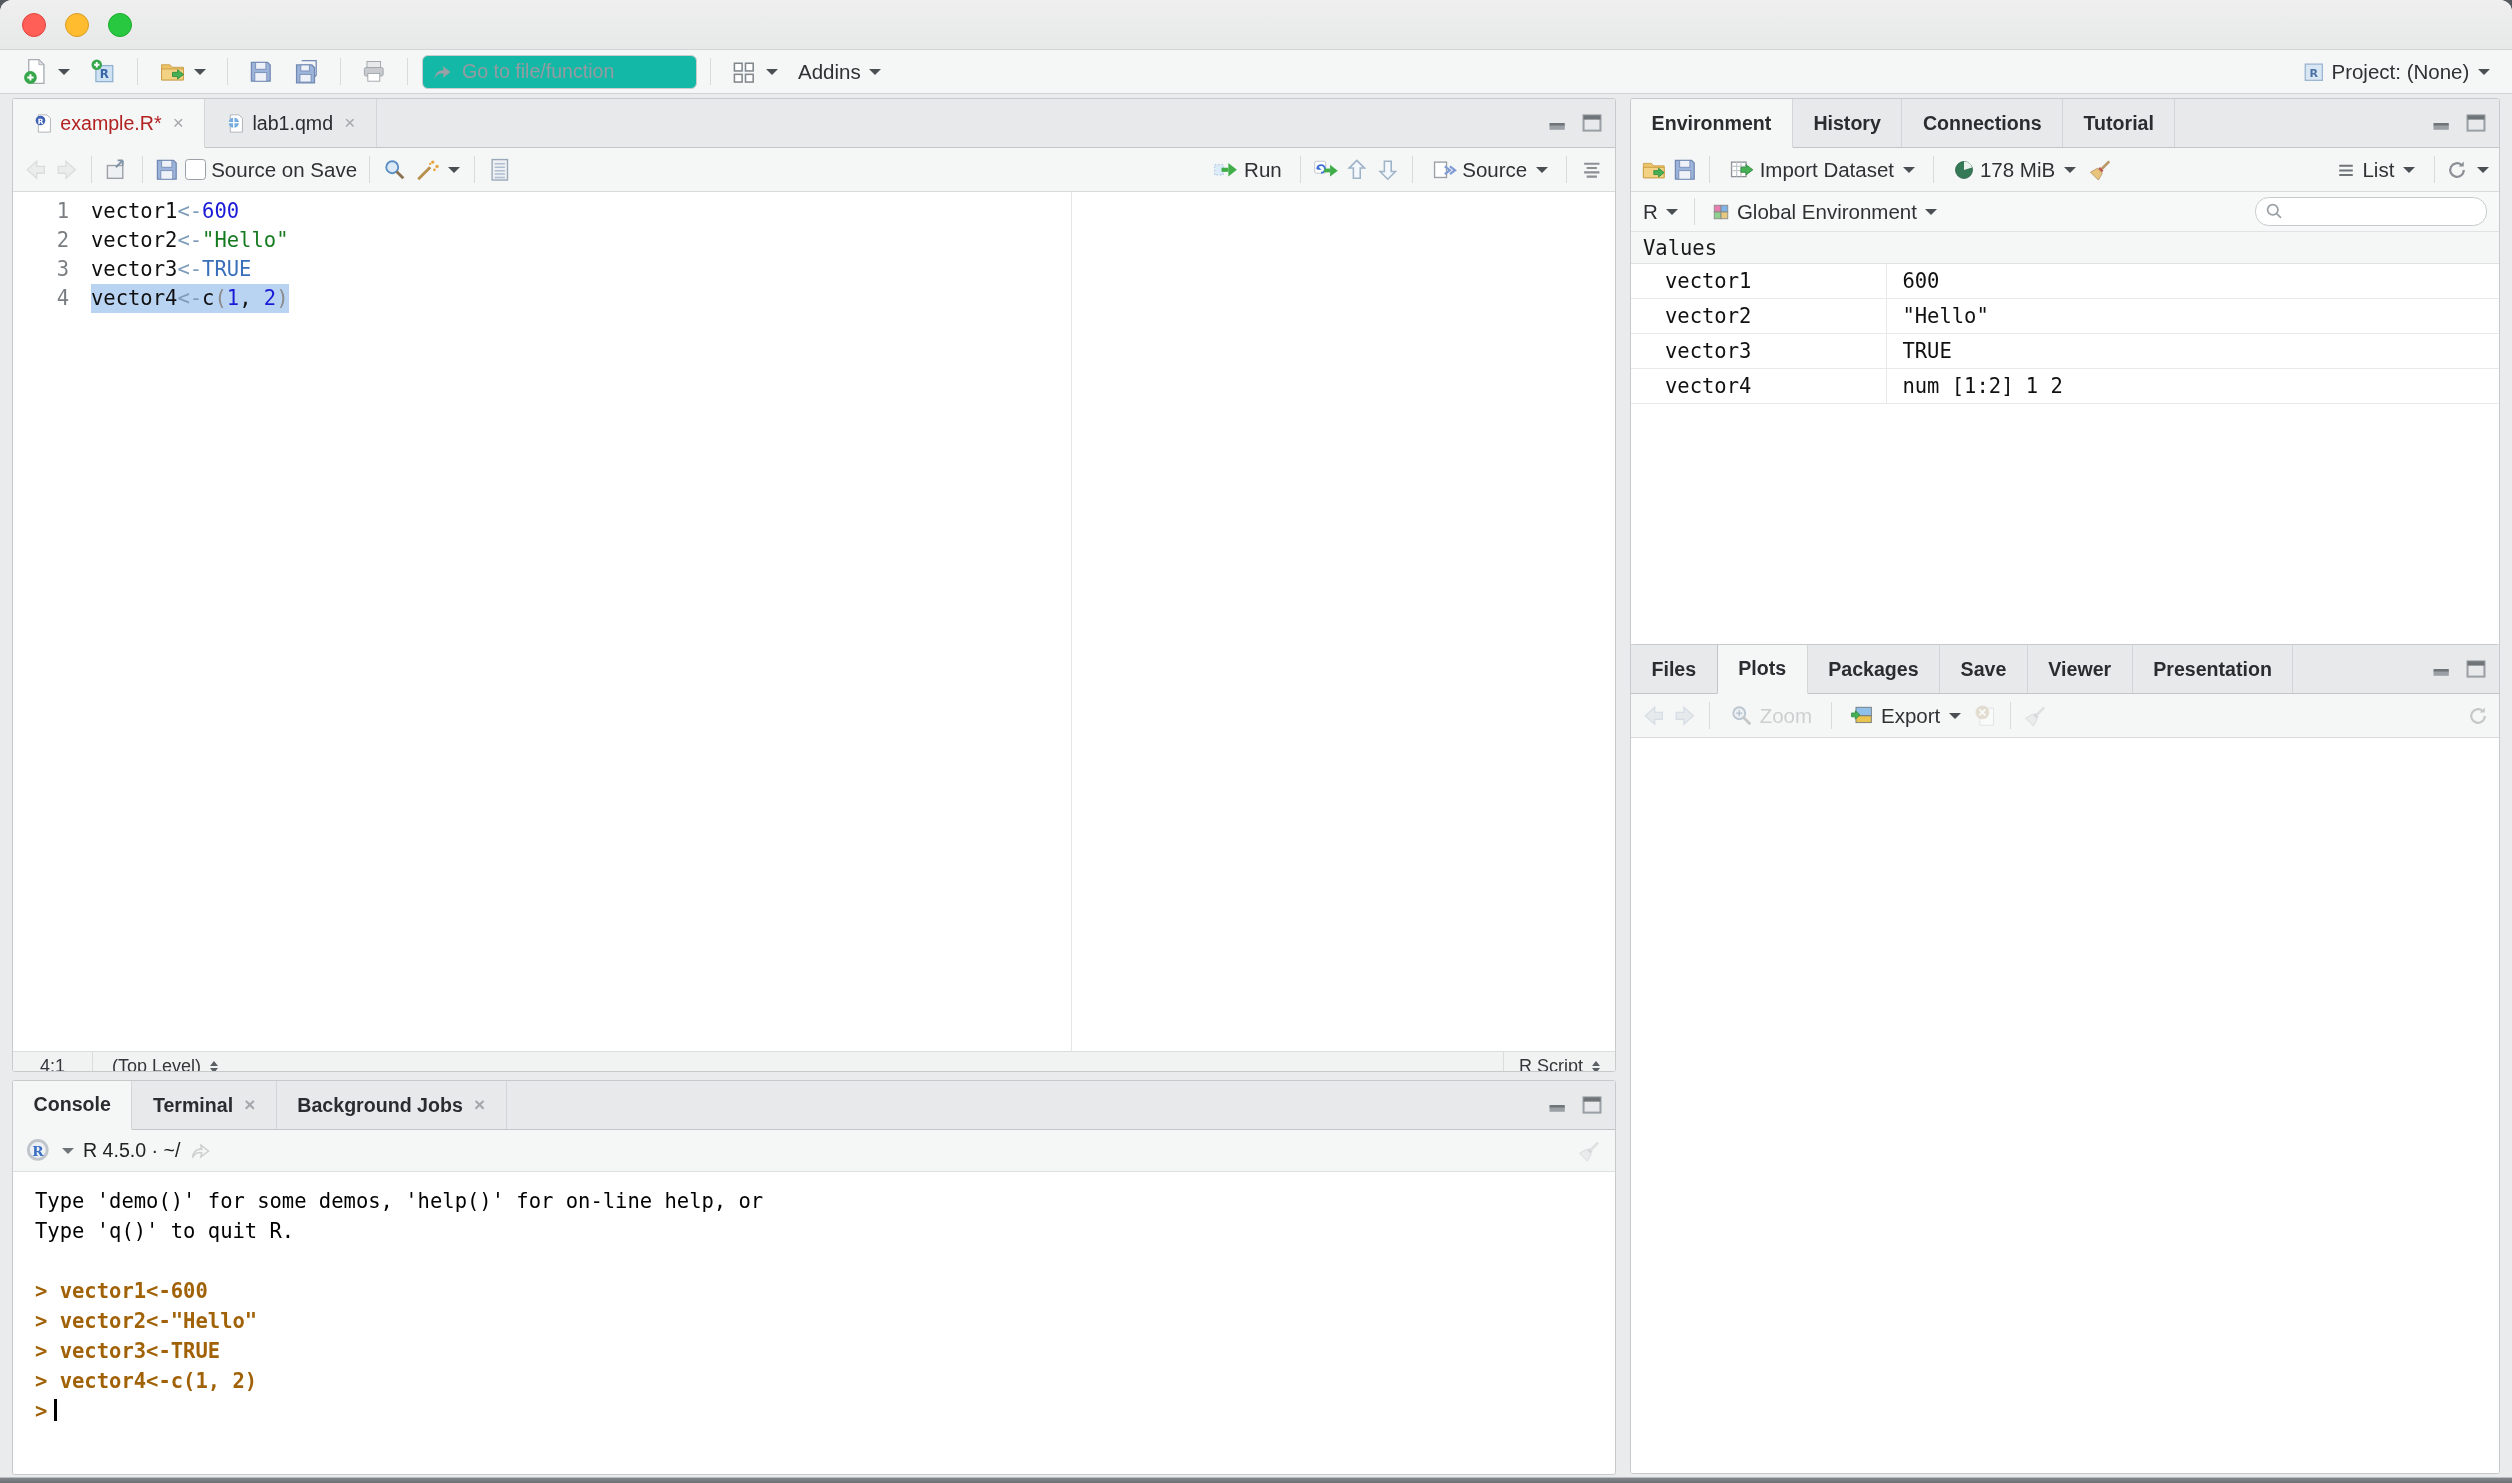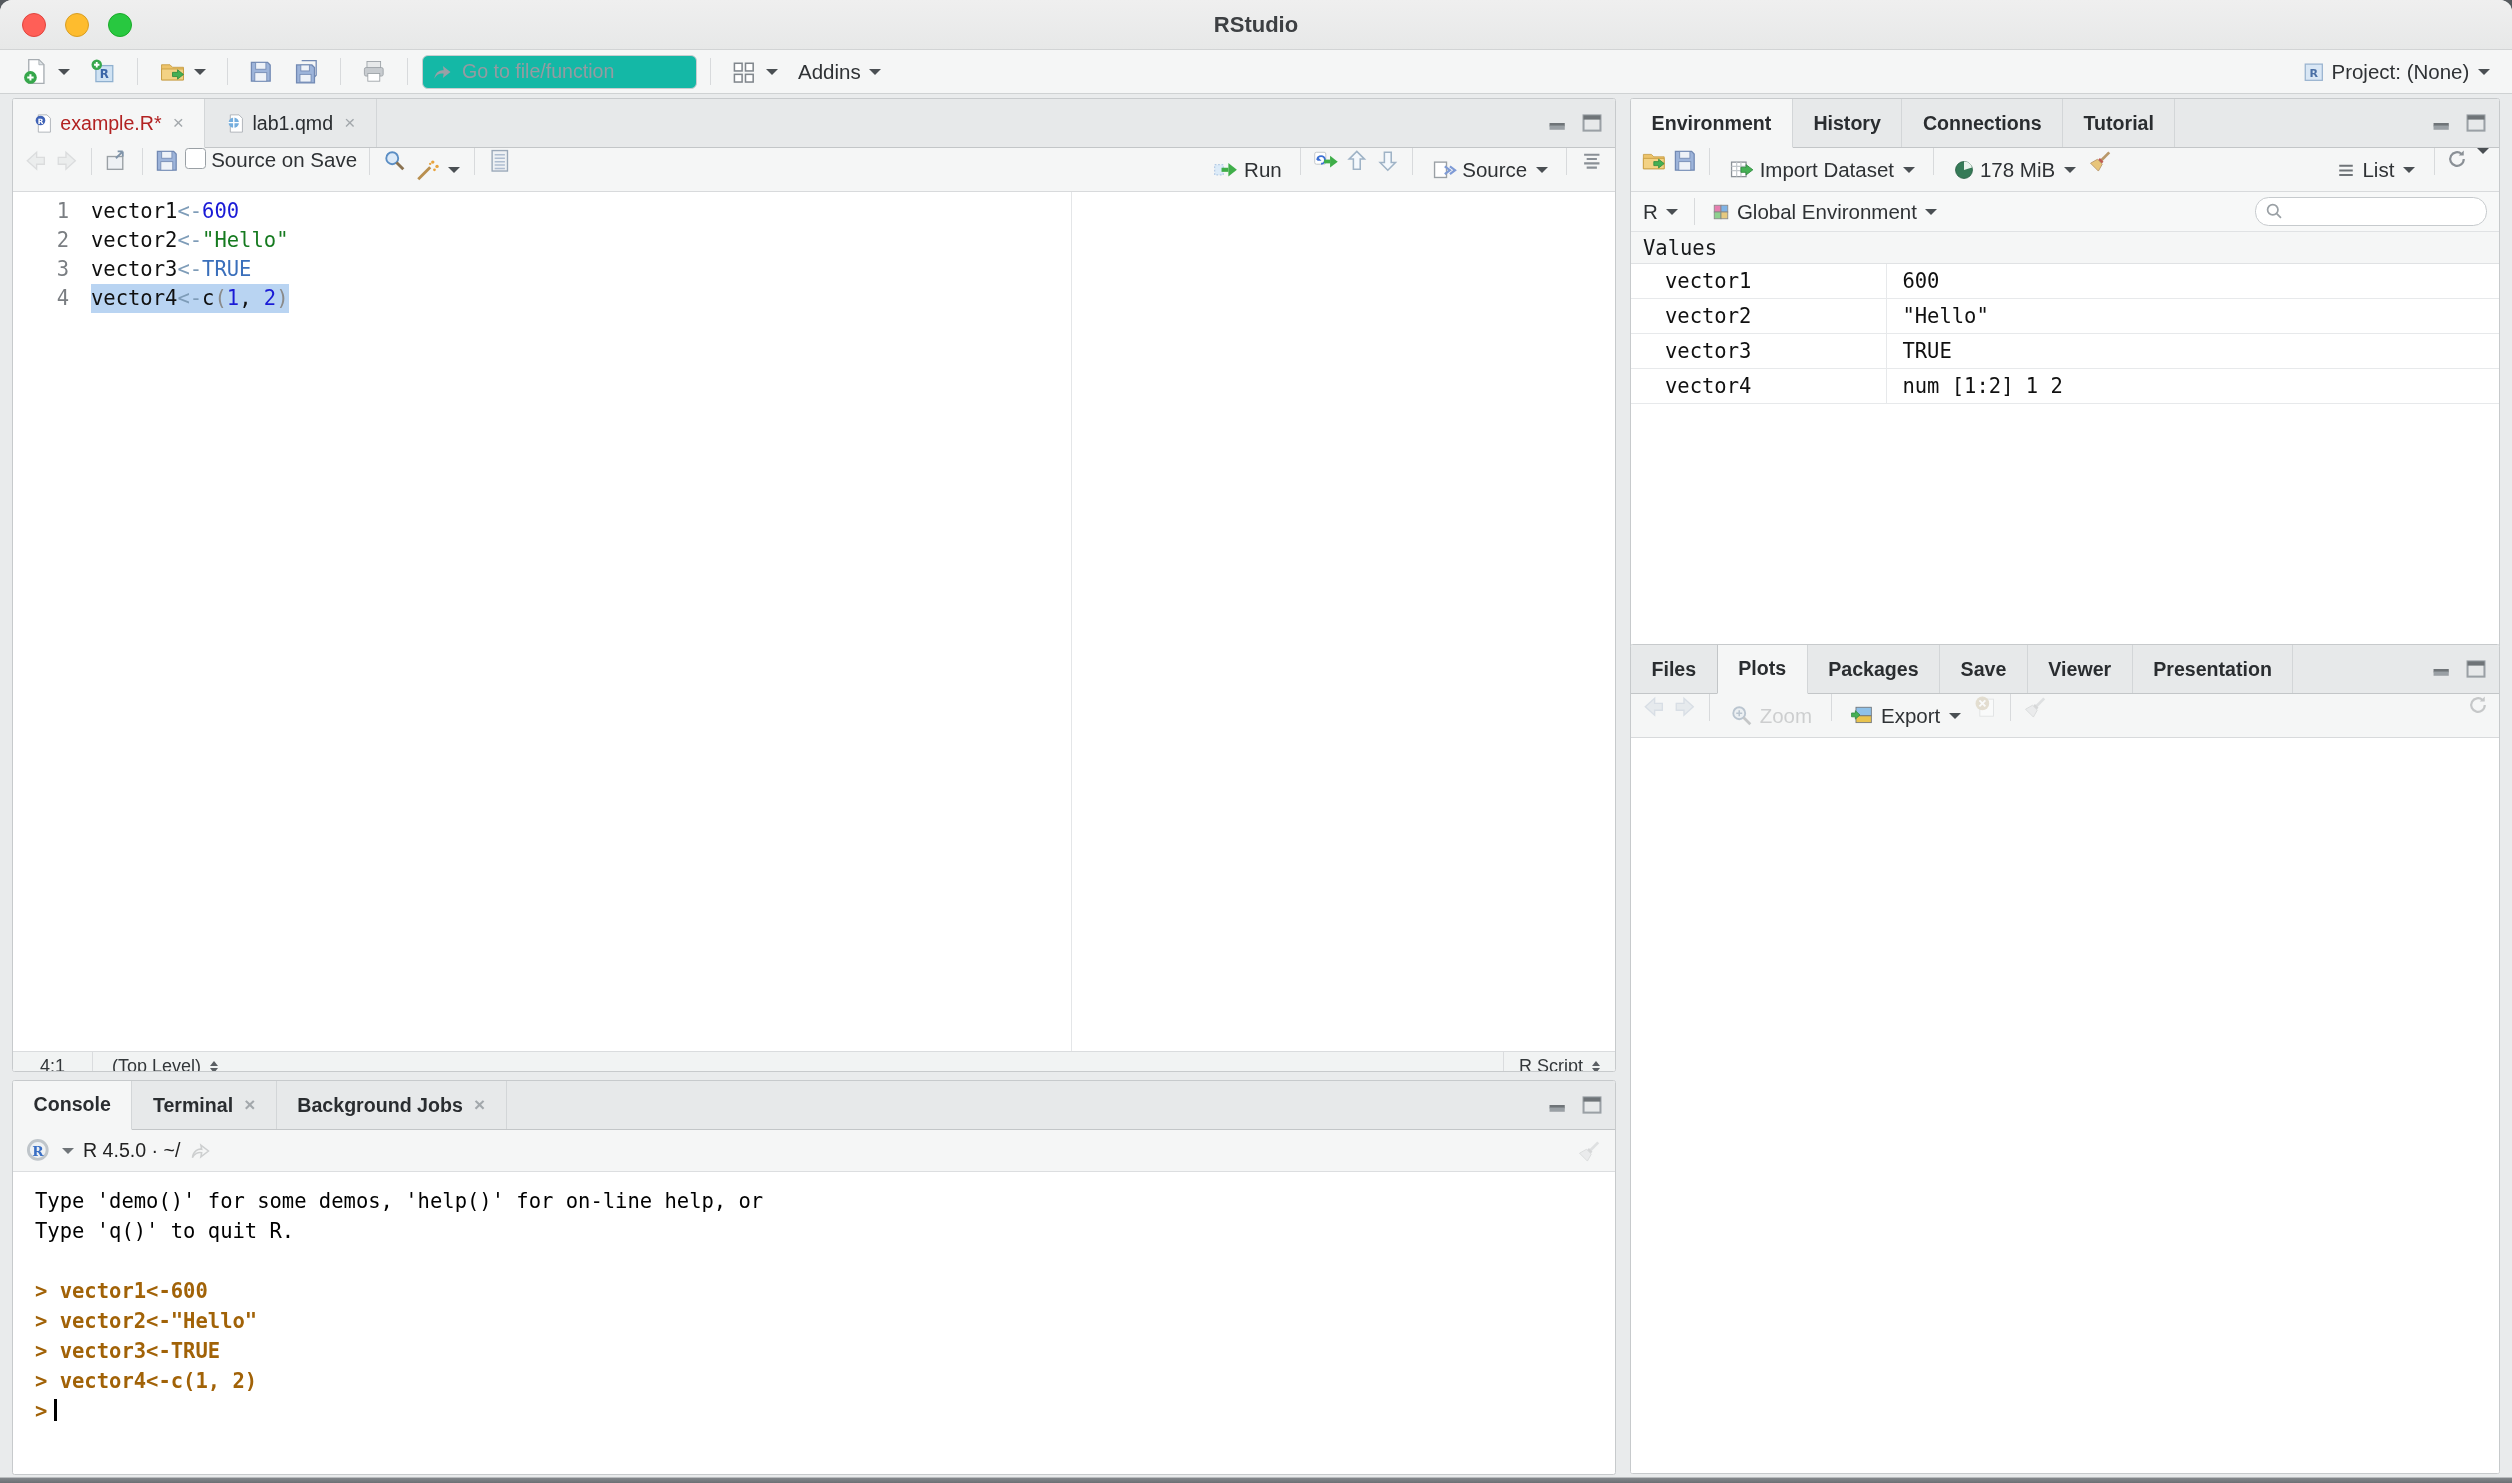--- a/index.html
+++ b/index.html
@@ -35,21 +35,21 @@
   #plots-pane{left:1630px;top:550px;width:870px;height:830px;}
 
   .tabstrip{height:48px;background:#e7e9ea;border-bottom:0.9px solid #c3c6c8;display:flex;align-items:stretch;position:relative;}
   .tab{display:flex;align-items:center;gap:7.7px;padding:0 20.5px;font-size:19.6px;color:#2a2d30;border-right:0.9px solid #d3d6d8;cursor:pointer;}
   .tab.bold{font-weight:700;}
   .tab.active{background:#f5f6f6;border-bottom:0.9px solid #f5f6f6;margin-bottom:-0.9px;border-left:0.9px solid #c3c6c8;margin-left:-0.9px;}
   .tab .x{color:#a3a8ac;font-size:19px;margin-left:3.4px;}
   .tab-red{color:#b22222;}
   .winctl{margin-left:auto;display:flex;align-items:center;gap:12px;padding-right:12px;}
 
-  .ptoolbar{height:43px;background:#f5f6f6;border-bottom:0.9px solid #d8dadc;display:flex;padding:0 10.2px;gap:5.1px;}
+  .ptoolbar{height:43px;background:#f5f6f6;border-bottom:0.9px solid #d8dadc;display:flex;align-items:center;padding:0 10.2px;gap:5.1px;}
   .ptoolbar .lbl{font-size:20.5px;color:#2f3235;}
   .dis{opacity:.45;filter:grayscale(55%);}
   .graytxt{color:#9aa0a5 !important;}
 
   
   .cb{width:19px;height:19px;background:#fff;border:1.7px solid #9aa0a5;border-radius:3.4px;display:inline-block;}
 
   
   .ud{display:inline-flex;flex-direction:column;gap:2.6px;margin-left:8.5px;}
   .ud i{width:0;height:0;border-left:5.1px solid transparent;border-right:5.1px solid transparent;}
@@ -100,21 +100,20 @@
 <body>
 
 <div class="app">
 
   <div class="titlebar">
     <div class="traffic">
       <span class="light l-red"></span>
       <span class="light l-yellow"></span>
       <span class="light l-green"></span>
     </div>
-    <div class="win-title">RStudio</div>
   </div>
 
   <div class="main-toolbar">
     <button class="tbtn">
       <svg class="i32" viewBox="0 0 32 32">
           <path d="M8 2h12l6 6v22H8z" fill="#fff" stroke="#a7adb2" stroke-width="1.6"></path>
           <path d="M20 2l6 6h-6z" fill="#dde2e6" stroke="#a7adb2"></path>
           <circle cx="10" cy="23" r="7.5" fill="#36a74b"></circle>
           <path d="M10 19.2v7.6M6.2 23h7.6" stroke="#fff" stroke-width="2.4"></path>
         </svg>

